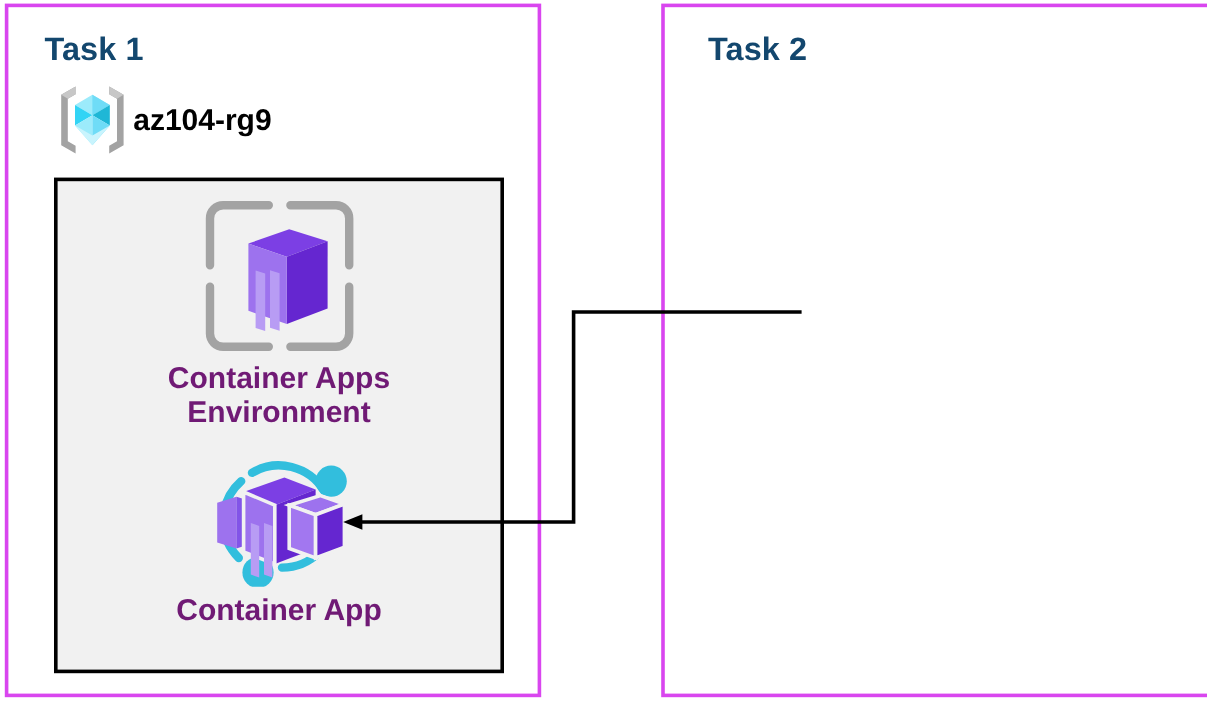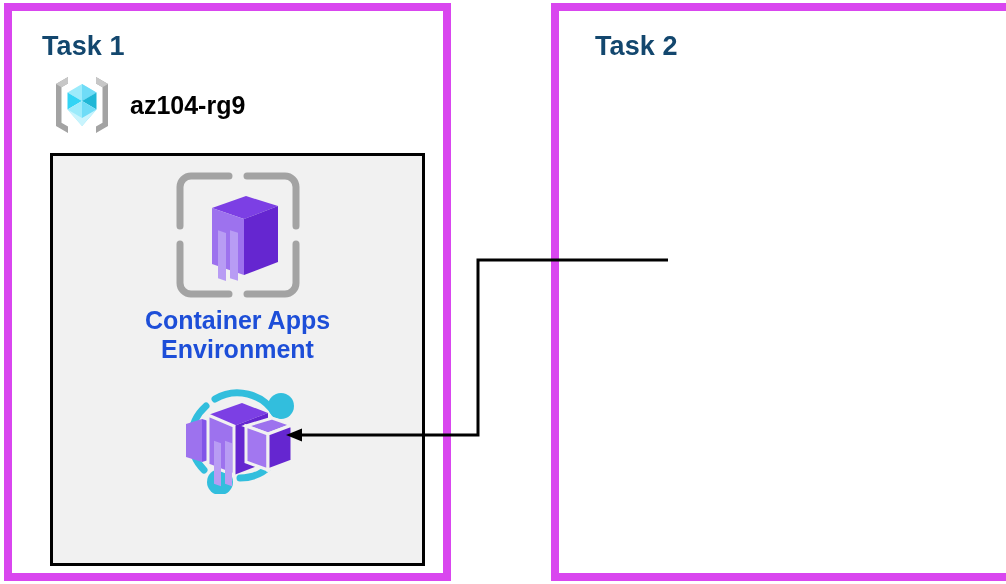--- a/index.html
+++ b/index.html
@@ -19,21 +19,21 @@
     position: absolute;
     inset: 0;
     width: 1006px;
     height: 584px;
   }
 
   
   .task-panel {
     position: absolute;
     background: #ffffff;
-    border: 8px solid #d946ef;
+    border: 3px solid #d946ef;
     box-sizing: border-box;
   }
   #task1-panel { left: 4px;   top: 3px; width: 447px; height: 578px; }
   #task2-panel { left: 551px; top: 3px; width: 500px; height: 578px; }
 
   .task-title {
     position: absolute;
     font-size: 27px;
     font-weight: bold;
     color: #13476e;
@@ -43,21 +43,21 @@
   #task1-title { left: 30px;  top: 20px; }
   #task2-title { left: 36px;  top: 20px; }
 
   
   #rg-row {
     position: absolute;
     left: 36px;
     top: 60px;
     display: flex;
     align-items: center;
-    gap: 14px;
+    gap: 0;
   }
   #rg-icon { width: 68px; height: 68px; display: block; }
   #rg-label {
     font-size: 25px;
     font-weight: bold;
     color: #000000;
     white-space: nowrap;
   }
 
   
@@ -75,21 +75,21 @@
     left: 0; right: 0;
     top: 14px;
     display: flex;
     flex-direction: column;
     align-items: center;
   }
   #cae-icon { width: 128px; height: 130px; display: block; }
   .node-label {
     font-size: 25px;
     font-weight: bold;
-    color: #1d4ed8;
+    color: #701a75;
     text-align: center;
     line-height: 1.15;
     margin-top: 6px;
     white-space: pre-line;
   }
 
   
   #ca-node {
     position: absolute;
     left: 0; right: 0;
@@ -189,20 +189,21 @@
           <path d="M40 33 L74 21 L100 31 L66 44 Z" fill="#7c3fe4"></path>
           <path d="M100 31 L100 80 L66 93 L66 44 Z" fill="#6526d0"></path>
           <path d="M40 33 L66 44 L66 93 L40 83 Z" fill="#9d72ee" stroke="#f1f1f1" stroke-width="3"></path>
           <rect x="46" y="42" width="7" height="43" fill="#b89cf4" transform="skewY(20)"></rect>
           <rect x="57" y="38" width="7" height="43" fill="#b89cf4" transform="skewY(20)"></rect>
 
           <path d="M78 44 L104 36 L124 43 L100 52 Z" fill="#9d72ee" stroke="#f1f1f1" stroke-width="3"></path>
           <path d="M78 44 L100 52 L100 88 L78 80 Z" fill="#a277f0" stroke="#f1f1f1" stroke-width="3"></path>
           <path d="M124 43 L124 79 L100 88 L100 52 Z" fill="#6526d0" stroke="#f1f1f1" stroke-width="3"></path>
         </svg>
+        <div class="node-label">Container App</div>
       </div>
 
     </div>
   </div>
 
   <div class="task-panel" id="task2-panel">
 
     <div class="task-title" id="task2-title">Task 2</div>
 
   </div>

